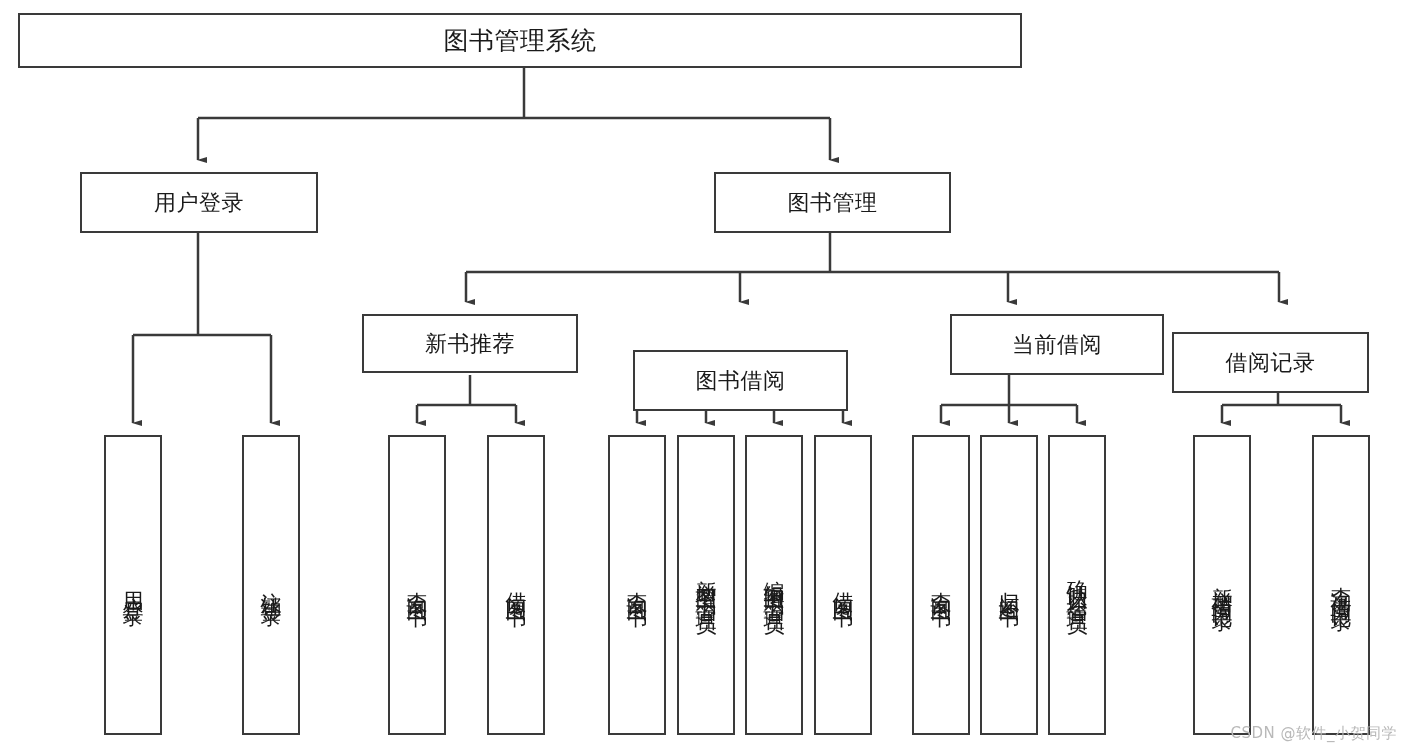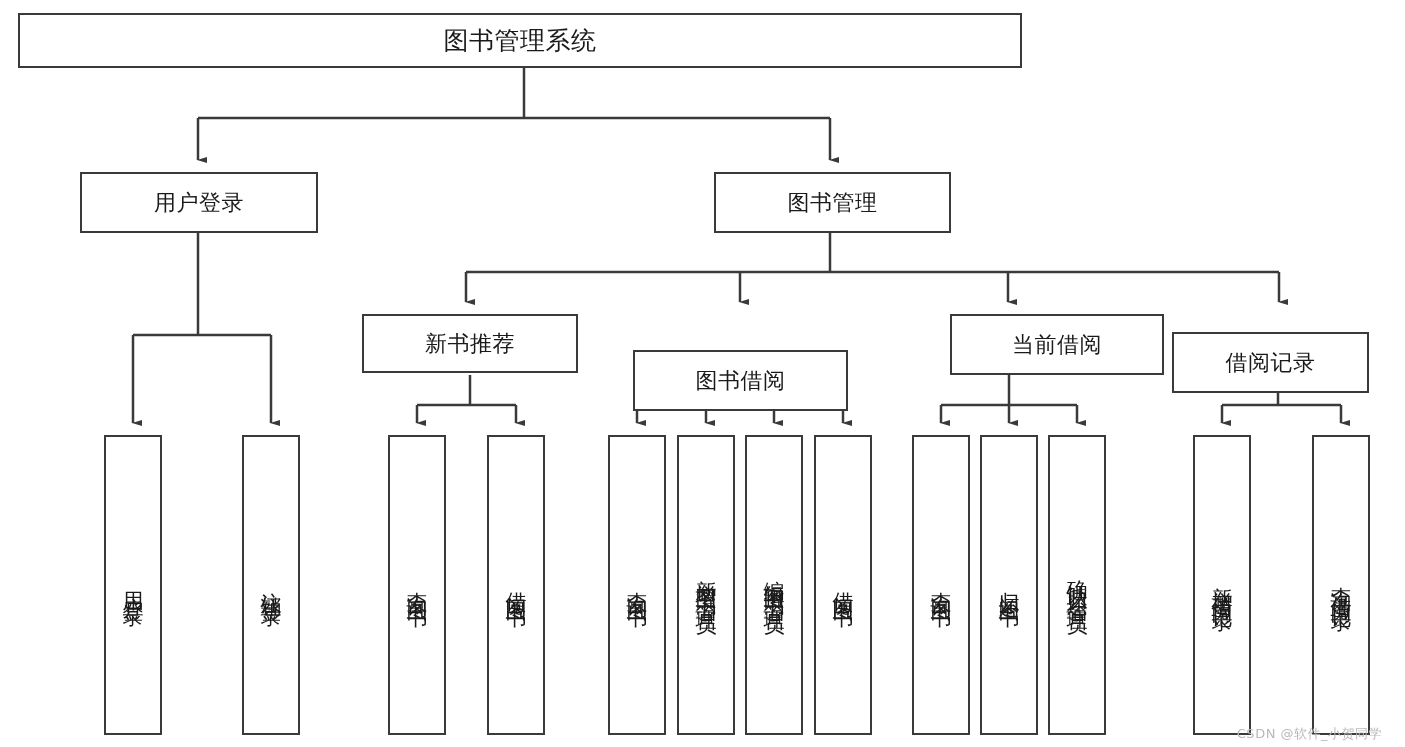--- a/index.html
+++ b/index.html
@@ -37,22 +37,22 @@
   }
   .node.vert .lbl{
     writing-mode:vertical-rl;
     text-orientation:upright;
     font-size:21px;
     letter-spacing:5px;
     line-height:1.05;
   }
   #watermark{
     position:absolute;
-    right:23px;bottom:4px;
-    font-size:13px;
+    right:8px;bottom:4px;
+    font-size:15px;
     color:#b9b9b9;
     letter-spacing:0.5px;
     white-space:nowrap;
     font-family:"DejaVu Sans","Liberation Sans",sans-serif;
   }
 </style>
 </head>
 <body>
 
 <div id="stage">

